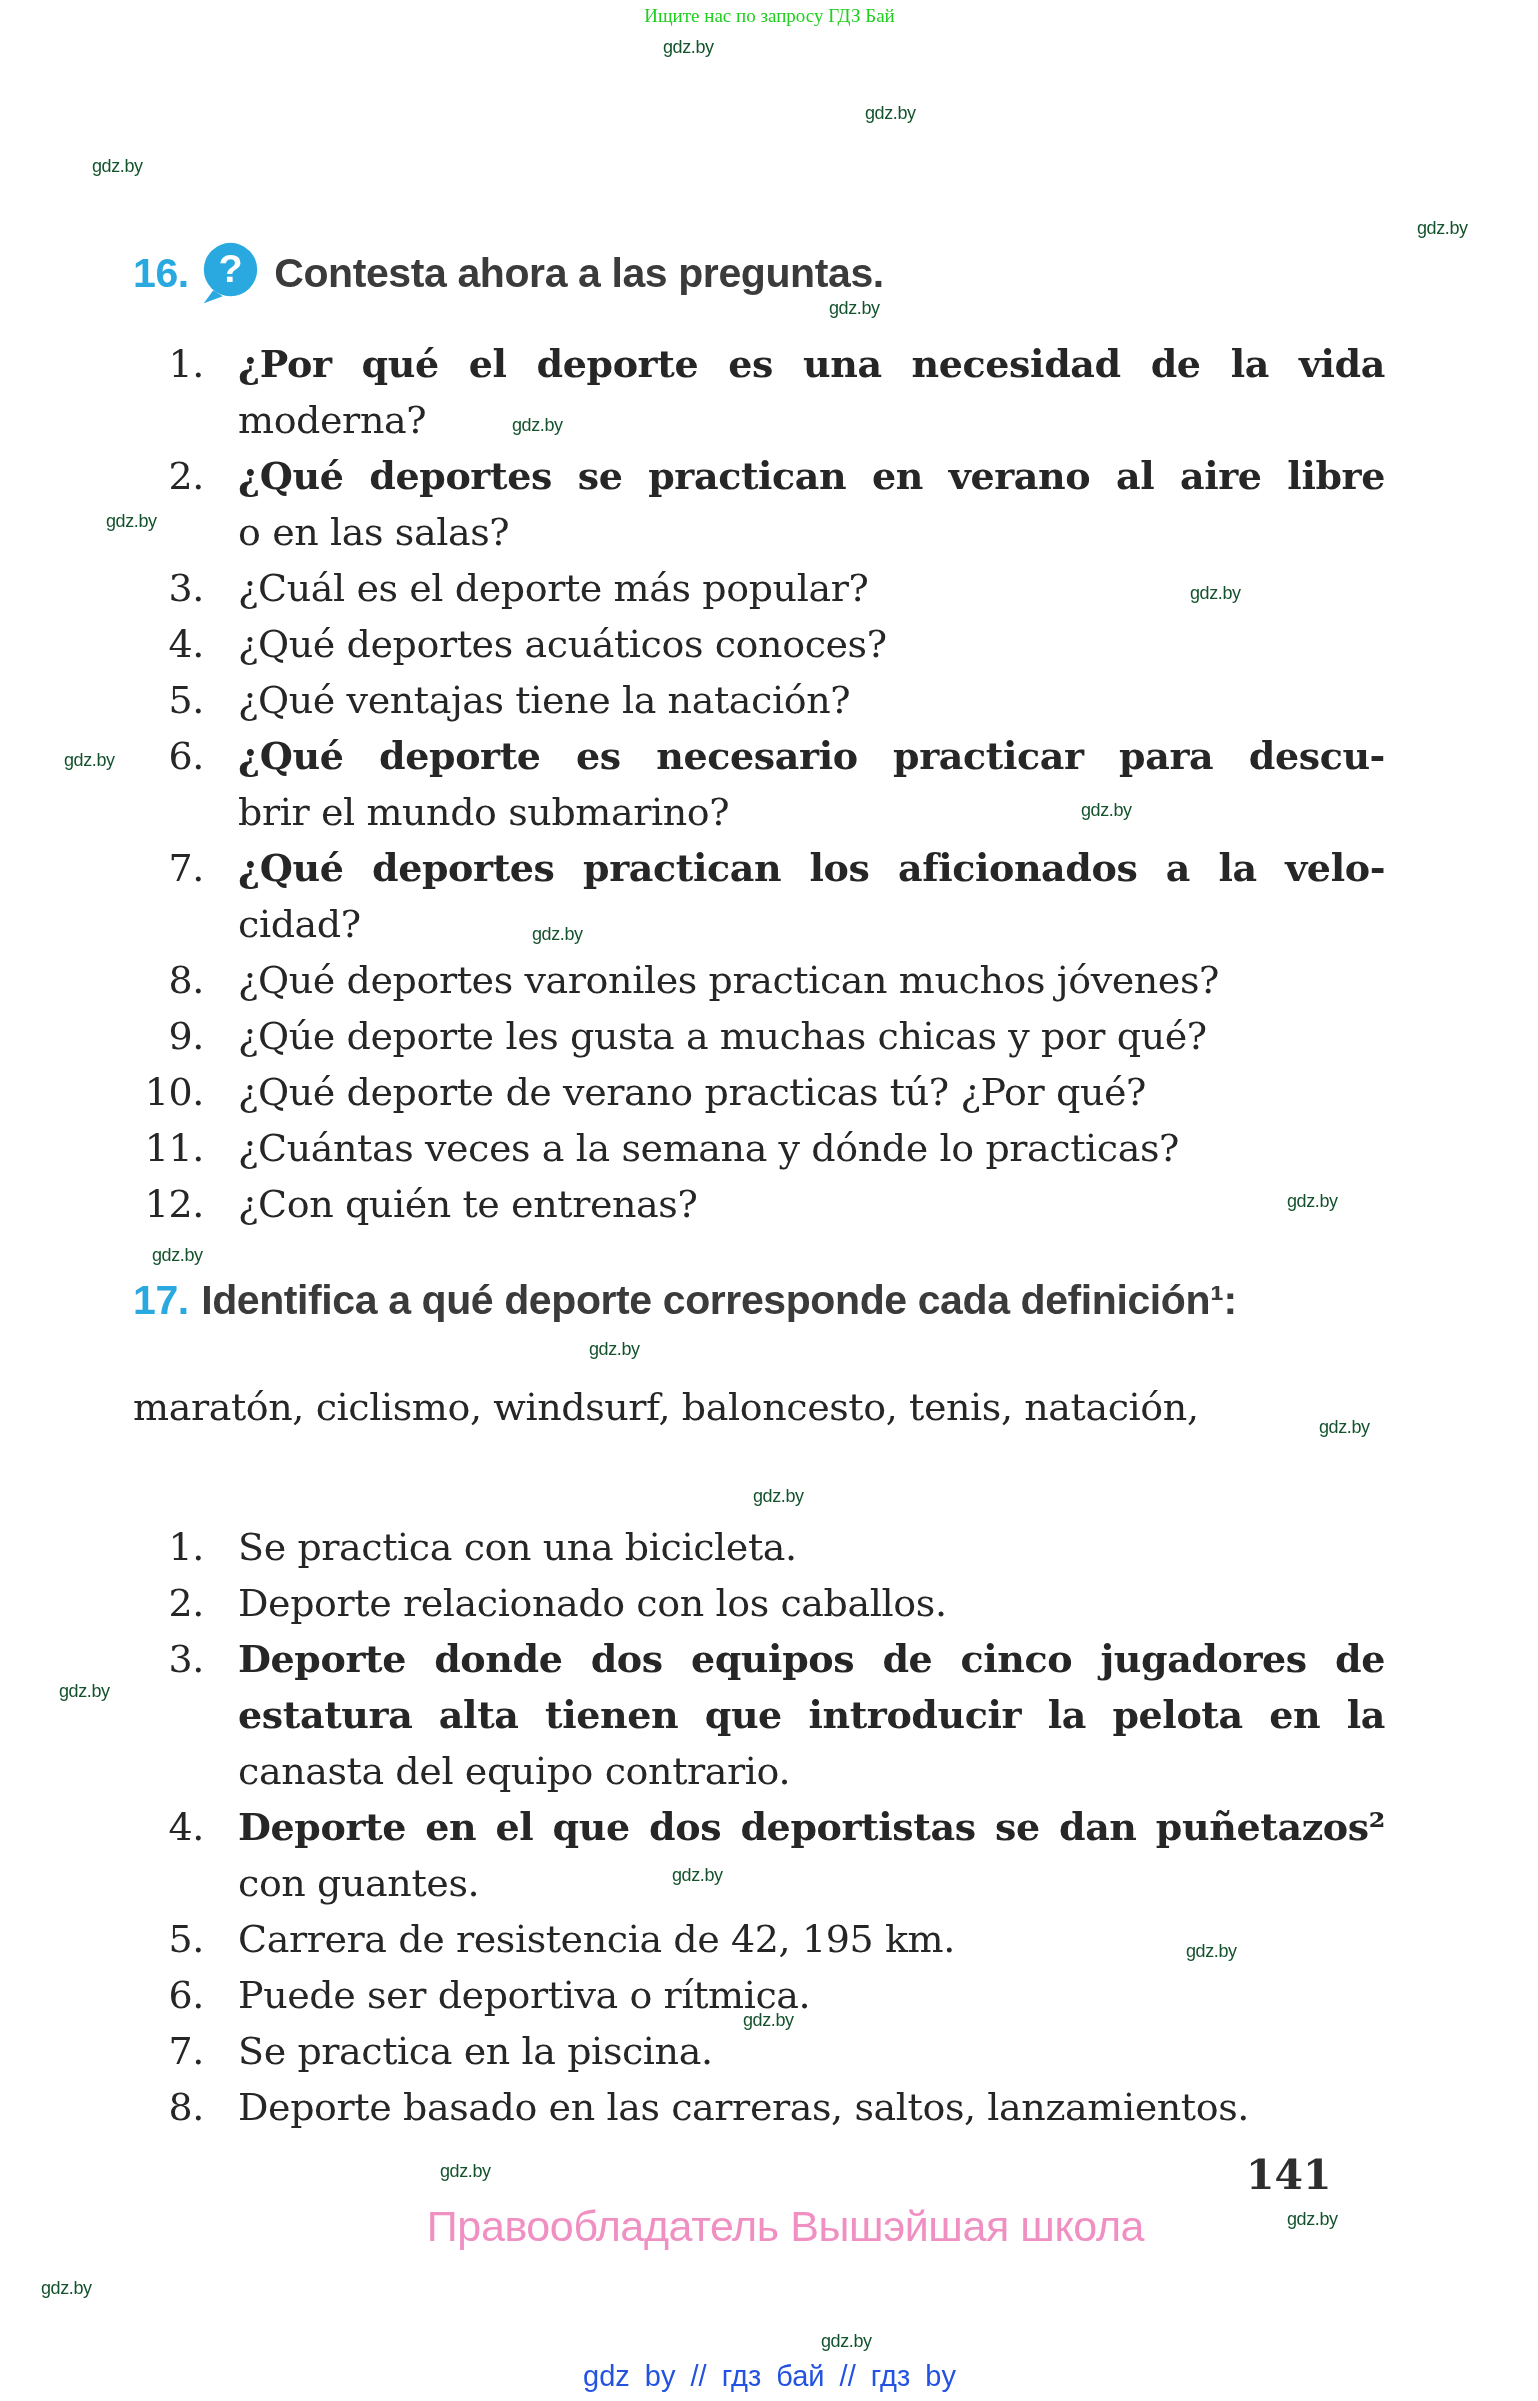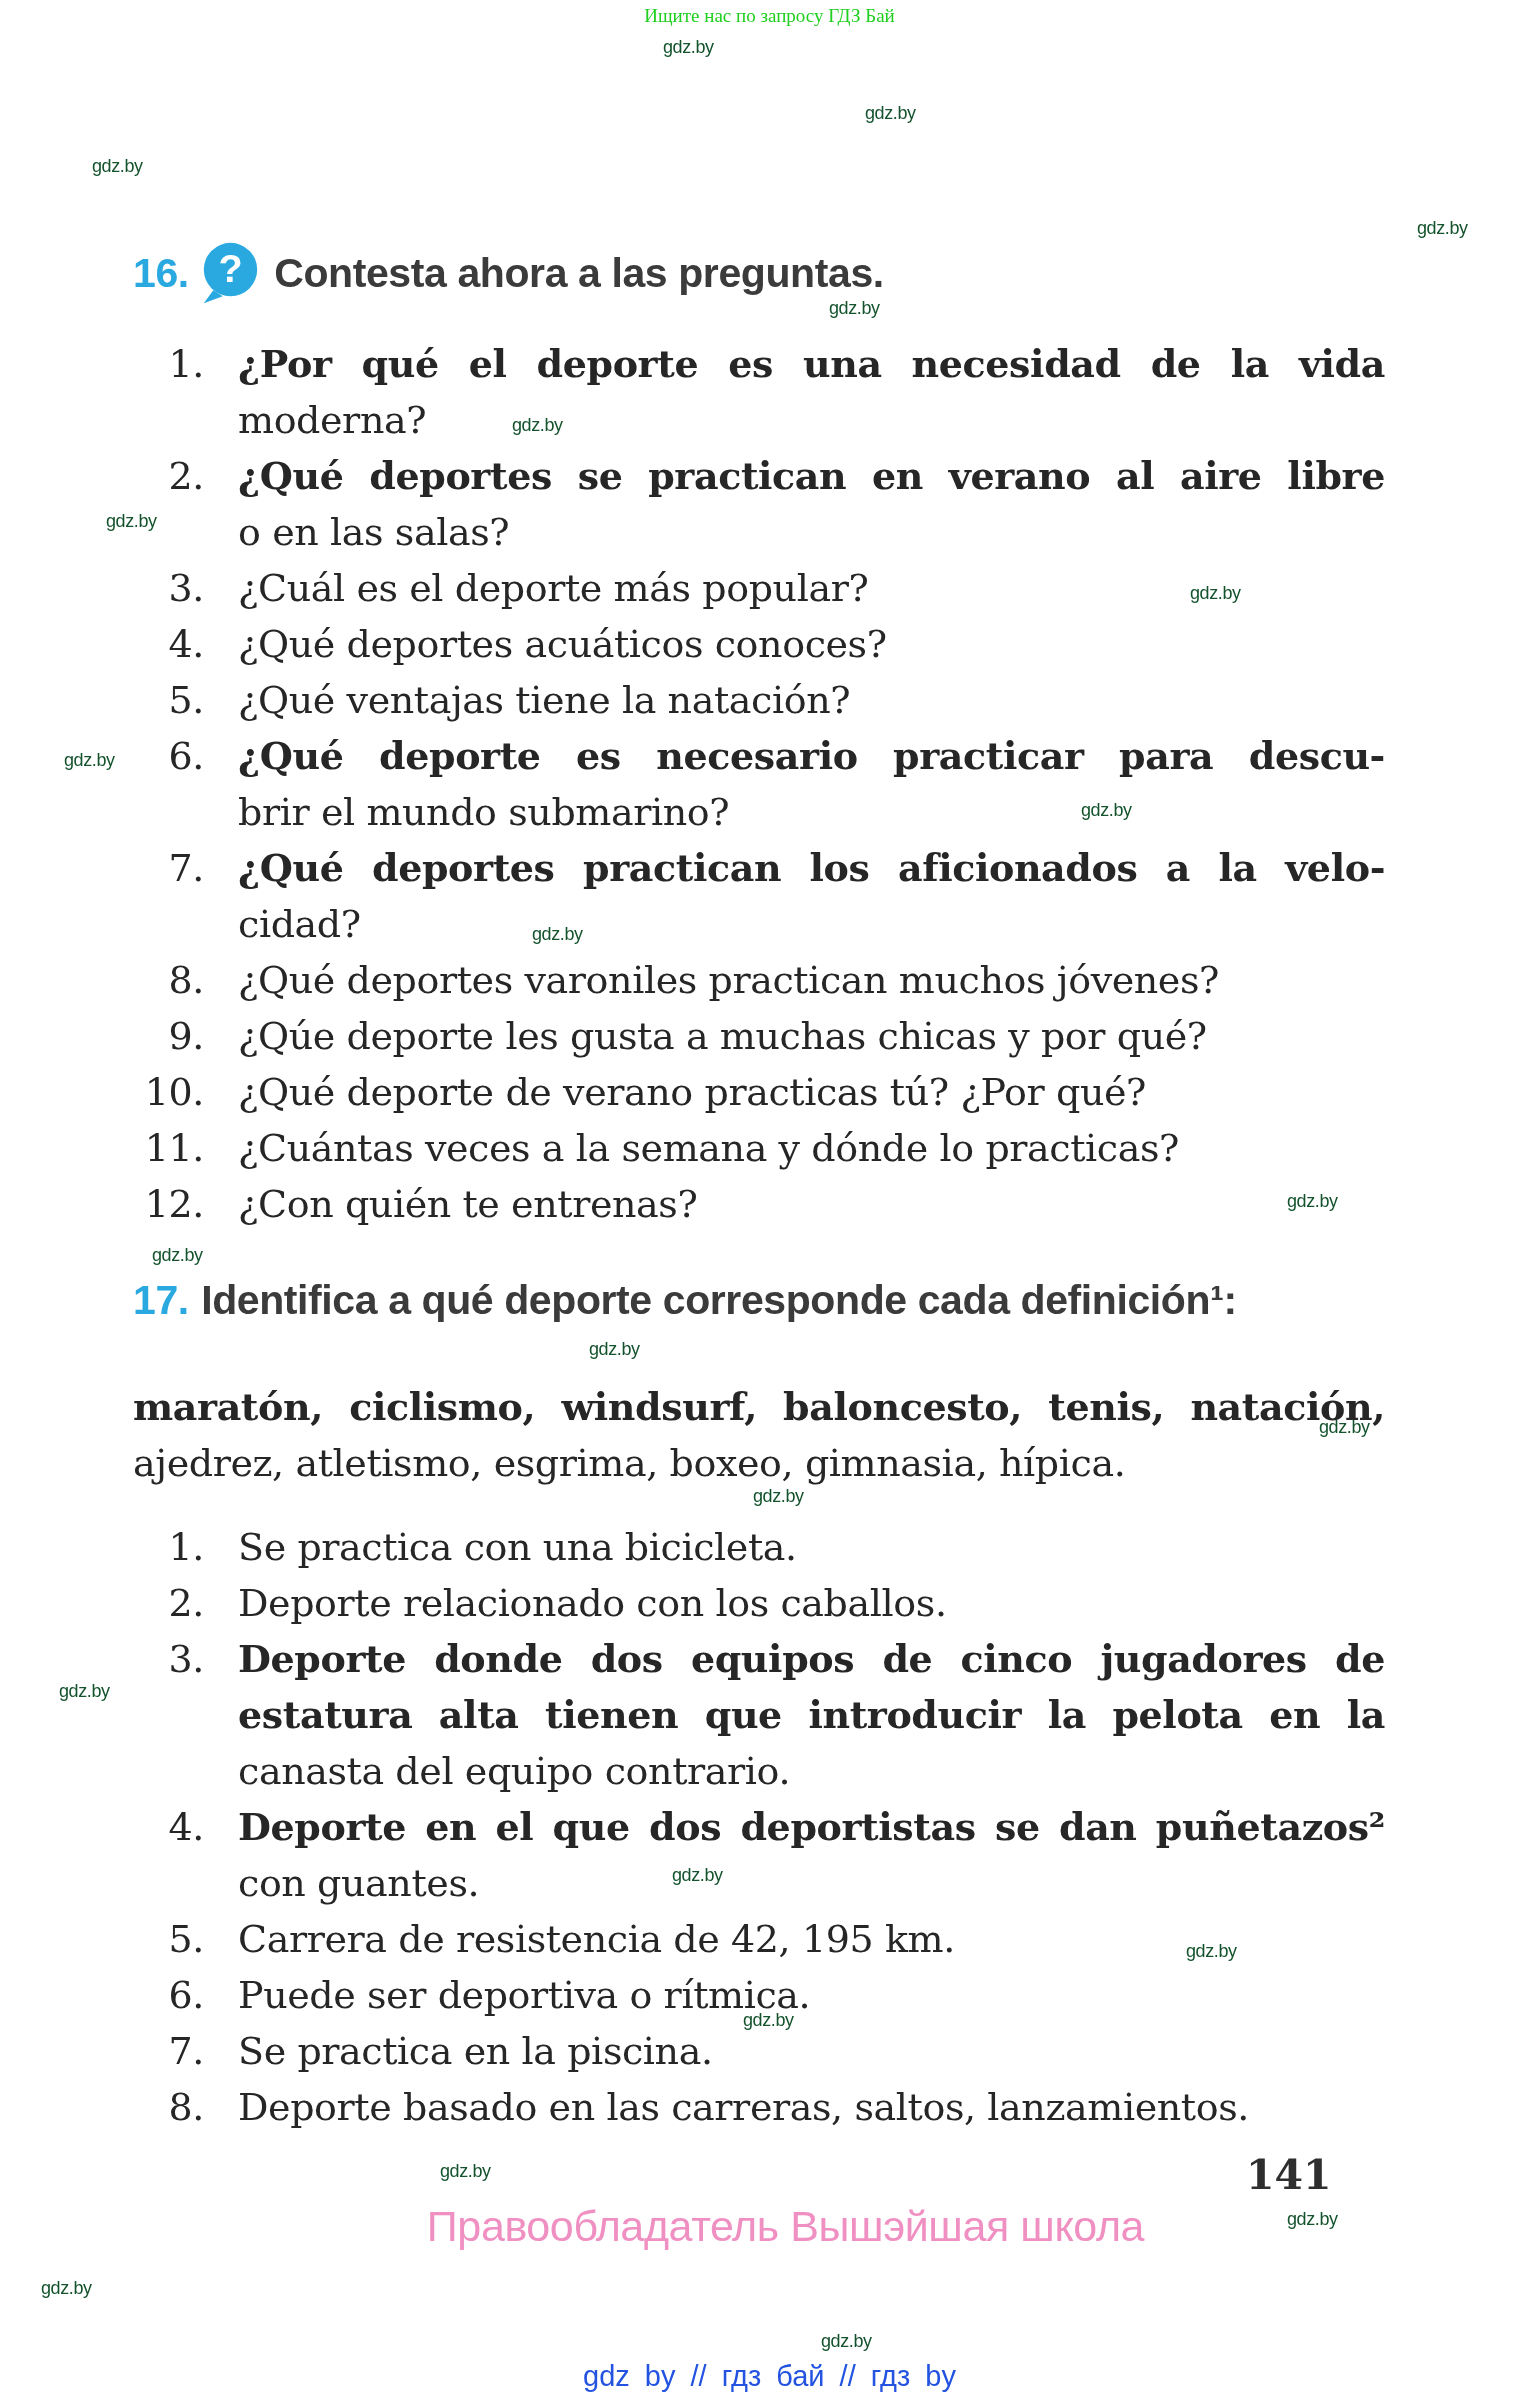--- a/index.html
+++ b/index.html
@@ -156,21 +156,20 @@
     </li>
   </ol>
 
 <div class="heading" id="h17">
   <span class="hnum">17.</span>
   <span>Identifica a qué deporte corresponde cada definición¹:</span>
 </div>
 
 <div class="wordbank">
     <span class="line">maratón, ciclismo, windsurf, baloncesto, tenis, natación,</span>
-    <span class="line">ajedrez, atletismo, esgrima, boxeo, gimnasia, hípica.</span>
   </div>
 
 <ol class="list" id="list17">
     <li>
       <span class="mark">1.</span>
       <span class="txt">
         <span class="line">Se practica con una bicicleta.</span>
       </span>
     </li>
     <li>

